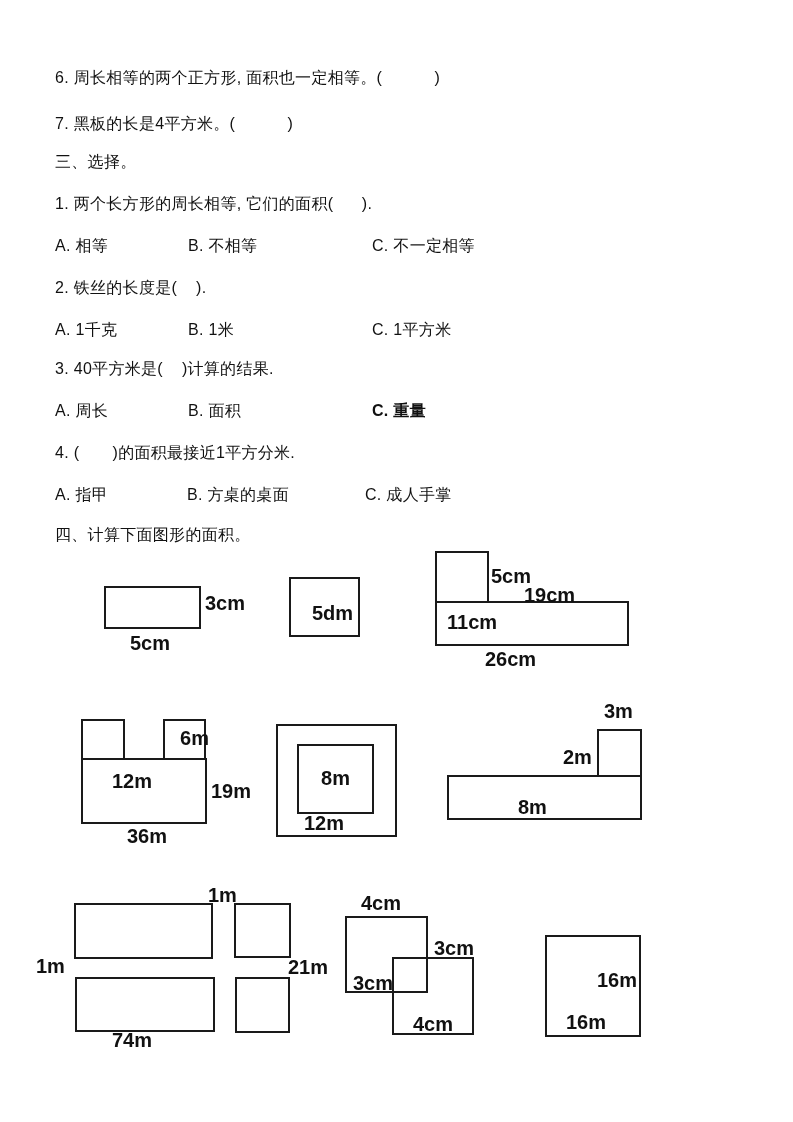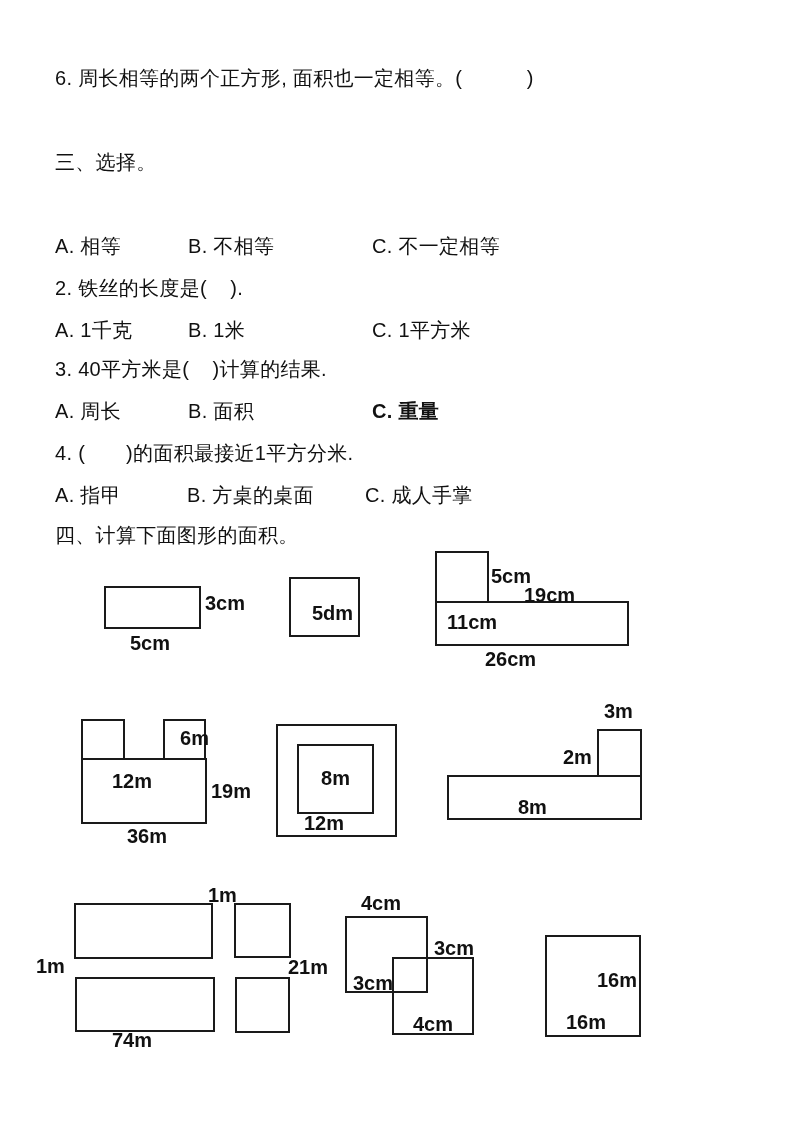--- a/index.html
+++ b/index.html
@@ -11,21 +11,21 @@
   }
   .page {
     position: relative;
     width: 793px; height: 1122px;
     background: #ffffff;
     overflow: hidden;
   }
   
   .t {
     position: absolute;
-    font-size: 20px;
+    font-size: 16px;
     line-height: 24px;
     color: #111111;
     white-space: pre;
     letter-spacing: 0.3px;
   }
   
   .lbl {
     position: absolute;
     font-size: 20px;
     line-height: 22px;
@@ -40,23 +40,25 @@
     border: 2px solid #1a1a1a;
     background: transparent;
   }
 </style>
 </head>
 <body>
 
 <div class="page">
 
   <div class="t" style="left:55px; top:66px;">6. 周长相等的两个正方形, 面积也一定相等。(           )</div>
+  <div class="t" style="left:55px; top:112px;">7. 黑板的长是4平方米。(           )</div>
 
   <div class="t" style="left:55px; top:150px;">三、选择。</div>
 
+  <div class="t" style="left:55px; top:192px;">1. 两个长方形的周长相等, 它们的面积(      ).</div>
   <div class="t" style="left:55px; top:234px;">A. 相等</div>
   <div class="t" style="left:188px; top:234px;">B. 不相等</div>
   <div class="t" style="left:372px; top:234px;">C. 不一定相等</div>
 
   <div class="t" style="left:55px; top:276px;">2. 铁丝的长度是(    ).</div>
   <div class="t" style="left:55px; top:318px;">A. 1千克</div>
   <div class="t" style="left:188px; top:318px;">B. 1米</div>
   <div class="t" style="left:372px; top:318px;">C. 1平方米</div>
 
   <div class="t" style="left:55px; top:357px;">3. 40平方米是(    )计算的结果.</div>

